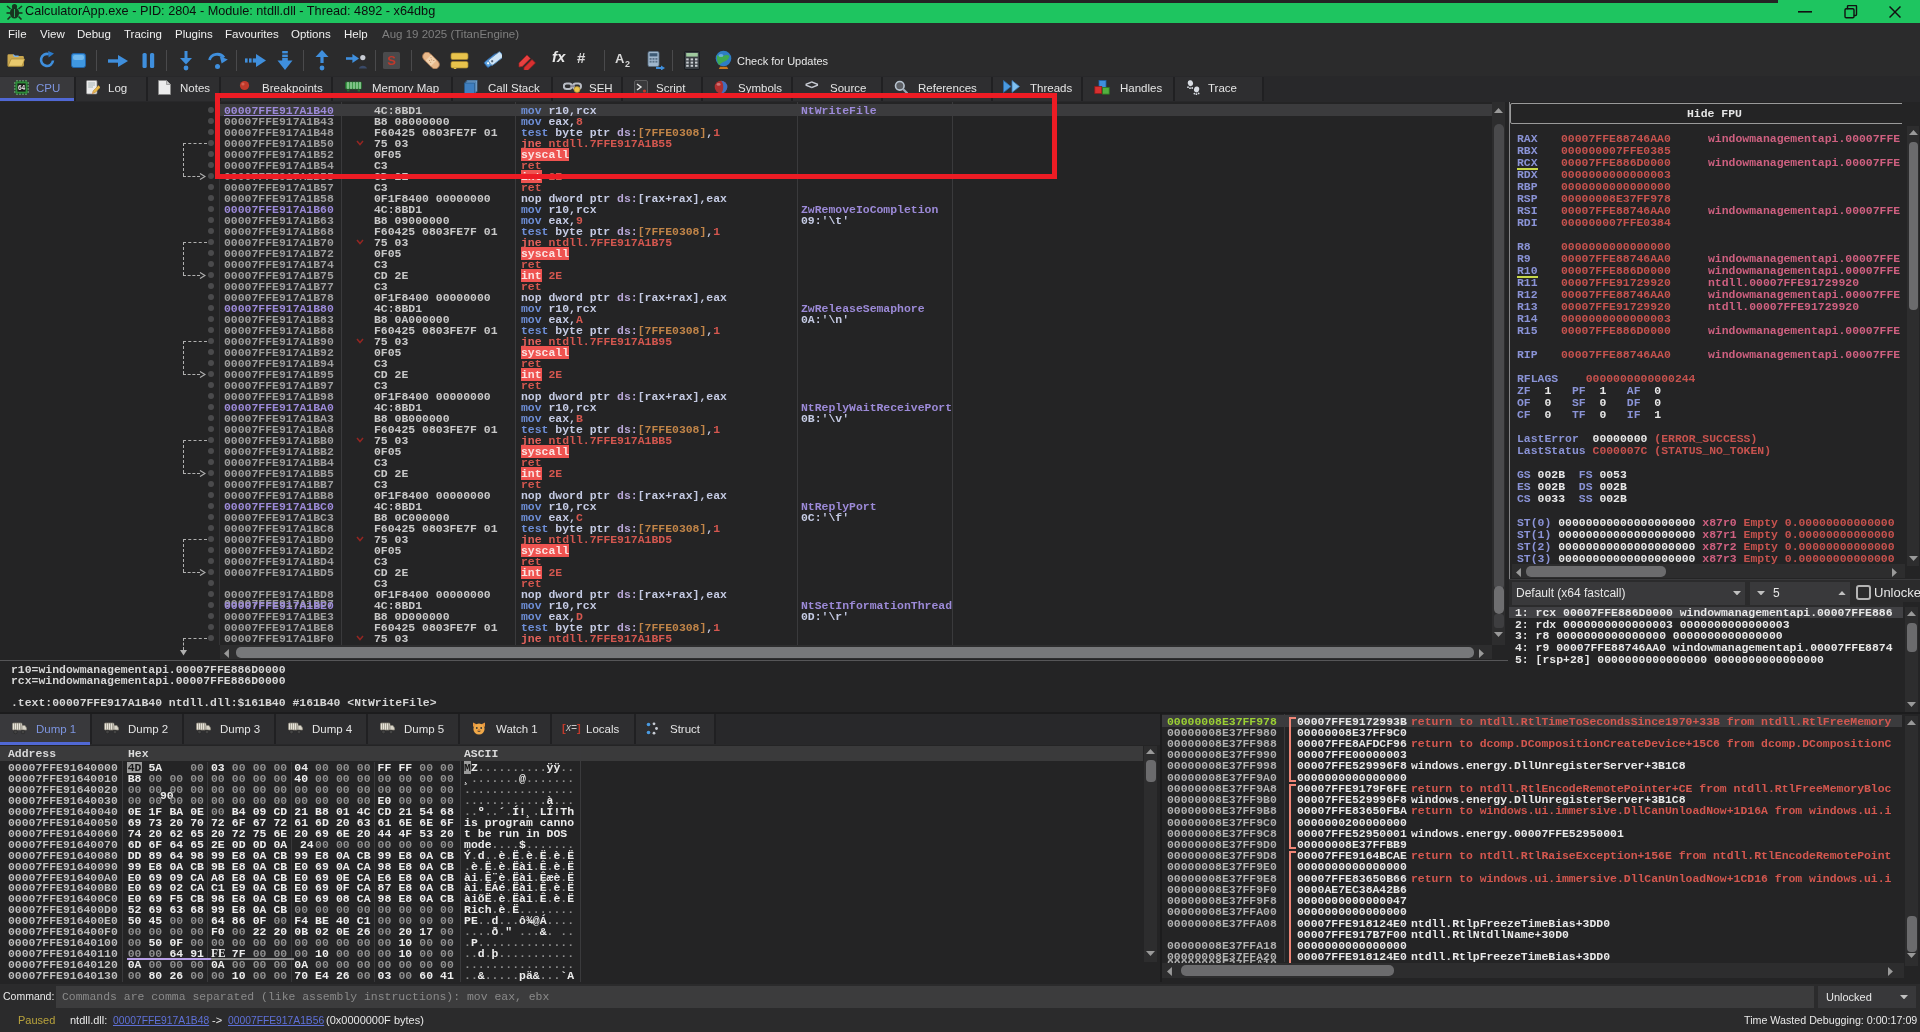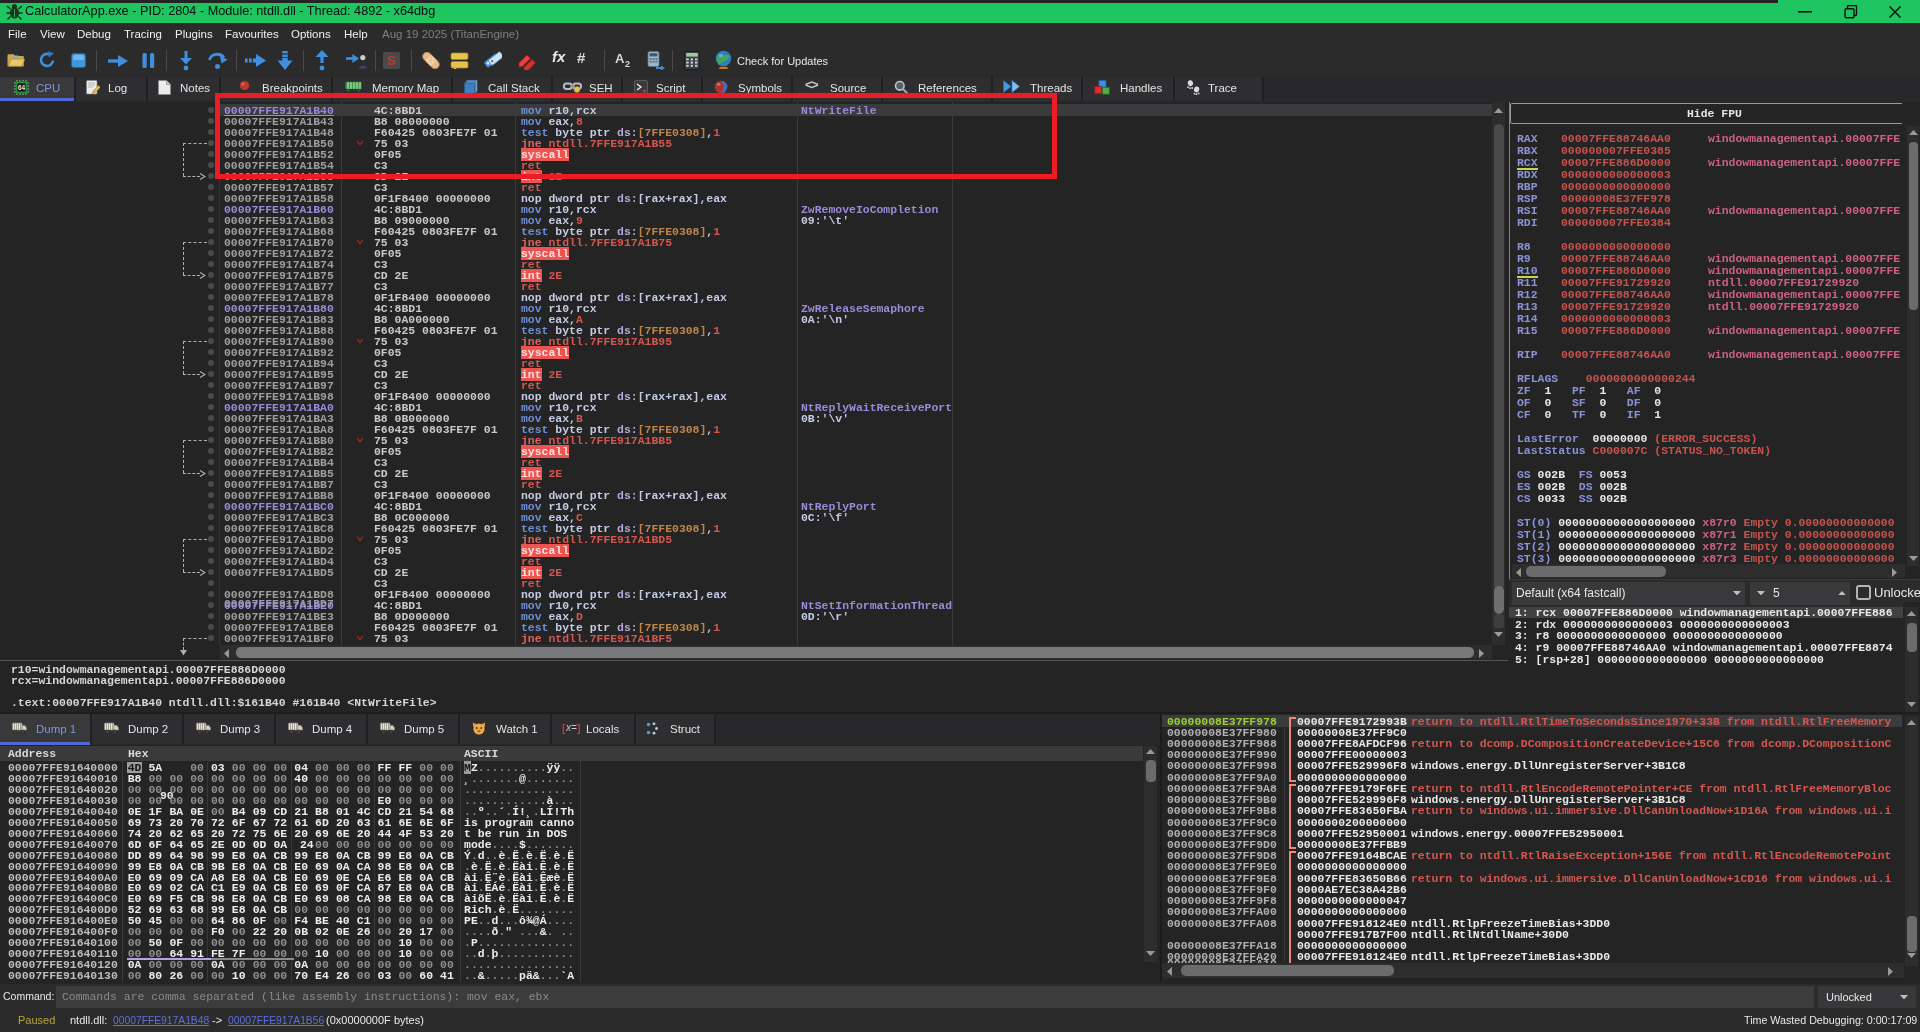--- a/index.html
+++ b/index.html
@@ -1135,21 +1135,21 @@
 <div class="t" style="left:377.6px;top:937px;color:#8f8f8f;">00</div>
 <div class="t" style="left:398.4px;top:937px;color:#ececec;">10</div>
 <div class="t" style="left:419.3px;top:937px;color:#8f8f8f;">00</div>
 <div class="t" style="left:440.1px;top:937px;color:#8f8f8f;">00</div>
 <div class="t" style="left:464px;top:937px;"><span style="color:#8f8f8f">.</span><span style="color:#ececec">P</span><span style="color:#8f8f8f">.</span><span style="color:#8f8f8f">.</span><span style="color:#8f8f8f">.</span><span style="color:#8f8f8f">.</span><span style="color:#8f8f8f">.</span><span style="color:#8f8f8f">.</span><span style="color:#8f8f8f">.</span><span style="color:#8f8f8f">.</span><span style="color:#8f8f8f">.</span><span style="color:#8f8f8f">.</span><span style="color:#8f8f8f">.</span><span style="color:#8f8f8f">.</span><span style="color:#8f8f8f">.</span><span style="color:#8f8f8f">.</span></div>
 <div class="t" style="left:8px;top:948px;color:#bdbdbd;">00007FFE91640110</div>
 <div class="t" style="left:127.7px;top:948px;color:#8f8f8f;">00</div>
 <div class="t" style="left:148.5px;top:948px;color:#8f8f8f;">00</div>
 <div class="t" style="left:169.4px;top:948px;color:#ececec;">64</div>
 <div class="t" style="left:190.2px;top:948px;color:#ececec;">91</div>
-<div class="t" style="left:211.0px;top:948px;color:#ececec;">FE</div>
+<div class="t" style="left:211.0px;top:948px;color:#ececec;font-family:Liberation Serif, serif;">FE</div>
 <div class="t" style="left:231.8px;top:948px;color:#ececec;">7F</div>
 <div class="t" style="left:252.7px;top:948px;color:#8f8f8f;">00</div>
 <div class="t" style="left:273.5px;top:948px;color:#8f8f8f;">00</div>
 <div class="t" style="left:294.3px;top:948px;color:#8f8f8f;">00</div>
 <div class="t" style="left:315.1px;top:948px;color:#ececec;">10</div>
 <div class="t" style="left:336.0px;top:948px;color:#8f8f8f;">00</div>
 <div class="t" style="left:356.8px;top:948px;color:#8f8f8f;">00</div>
 <div class="t" style="left:377.6px;top:948px;color:#8f8f8f;">00</div>
 <div class="t" style="left:398.4px;top:948px;color:#ececec;">10</div>
 <div class="t" style="left:419.3px;top:948px;color:#8f8f8f;">00</div>

